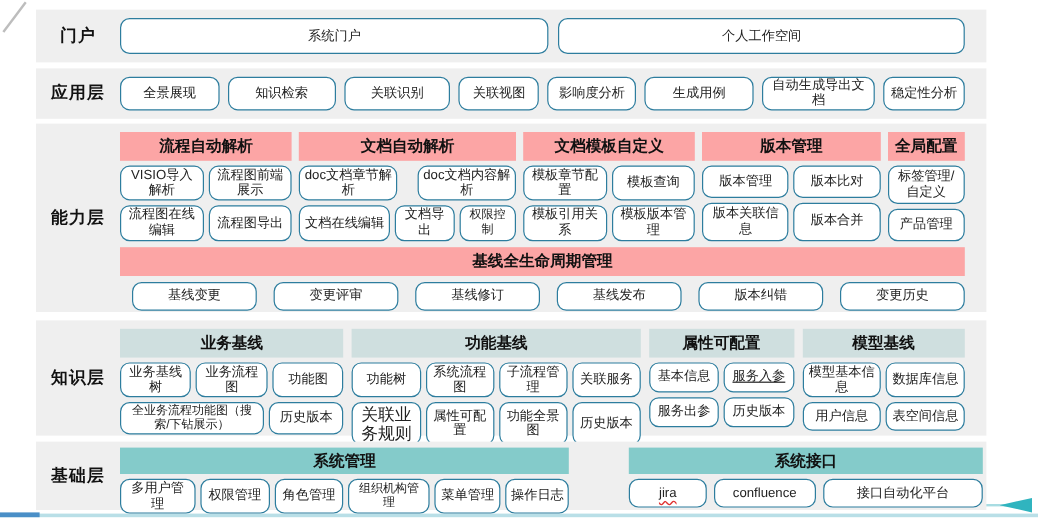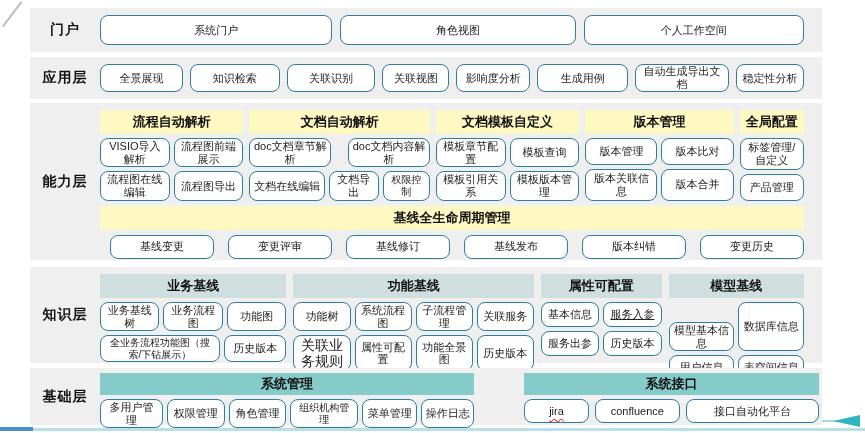--- a/index.html
+++ b/index.html
@@ -24,21 +24,21 @@
     background:#ffffff;border:1.6px solid #2d7d9e;border-radius:8px;
     display:flex;align-items:center;justify-content:center;text-align:center;
     font-size:11px;line-height:1.15;color:#222;padding:1px 3px;box-sizing:border-box;
     min-height:24px;
   }
   .group{display:flex;flex-direction:column;gap:4px;}
   .group-header{
     display:flex;align-items:center;justify-content:center;
     font-weight:bold;font-size:13px;color:#111;height:24px;flex:0 0 24px;
   }
-  .hdr-cap{background:#fef9c3;}
+  .hdr-cap{background:#fca5a5;}
   .hdr-know{background:#cfdfdf;}
   .hdr-found{background:#84cbca;}
   .jira-text{text-decoration:underline wavy #e03535;text-underline-offset:3px;}
   
   .corner-line{position:absolute;left:2px;top:26px;width:31px;height:1.5px;background:#bdbdbd;
     transform:rotate(-53deg);transform-origin:0 0;}
   .bottom-line{position:absolute;left:0;top:428px;width:865px;height:3px;background:#b9dfe7;}
   .bottom-accent{position:absolute;left:0;top:427px;width:33px;height:4px;background:#4a8fc7;}
   .arrow-tail{position:absolute;left:790px;top:420px;width:50px;height:2px;background:#a8dce2;}
   .arrow-head{position:absolute;left:833px;top:415px;width:0;height:0;
@@ -51,21 +51,20 @@
 <div class="corner-line"></div>
 <div class="bottom-line"></div>
 <div class="bottom-accent"></div>
 <div class="arrow-tail"></div>
 <div class="arrow-head"></div>
 
 <div class="band" style="top:8px;height:44px;">
   <div class="band-label">门户</div>
   <div class="band-content row" style="gap:8px;">
     <div class="btn" style="flex:240;">系统门户</div>
-    <div class="btn" style="flex:243;">角色视图</div>
     <div class="btn" style="flex:227;">个人工作空间</div>
   </div>
 </div>
 
 <div class="band" style="top:57px;height:42px;">
   <div class="band-label">应用层</div>
   <div class="band-content row" style="gap:7px;">
     <div class="btn" style="flex:85;">全景展现</div>
     <div class="btn" style="flex:93;">知识检索</div>
     <div class="btn" style="flex:92;">关联识别</div>
@@ -195,21 +194,21 @@
       </div>
       <div class="row" style="gap:4px;flex:30 0 auto;">
         <div class="btn" style="flex:1;">服务出参</div>
         <div class="btn" style="flex:1;">历史版本</div>
       </div>
     </div>
 
     <div class="group" style="flex:138;">
       <div class="group-header hdr-know">模型基线</div>
       <div class="row" style="gap:4px;flex:26 0 auto;">
-        <div class="btn" style="flex:1;margin-top:20px;">模型基本信息</div>
+        <div class="btn" style="flex:1;">模型基本信息</div>
         <div class="btn" style="flex:1;">数据库信息</div>
       </div>
       <div class="row" style="gap:4px;flex:30 0 auto;">
         <div class="btn" style="flex:1;">用户信息</div>
         <div class="btn" style="flex:1;">表空间信息</div>
       </div>
     </div>
   </div>
 </div>
 

